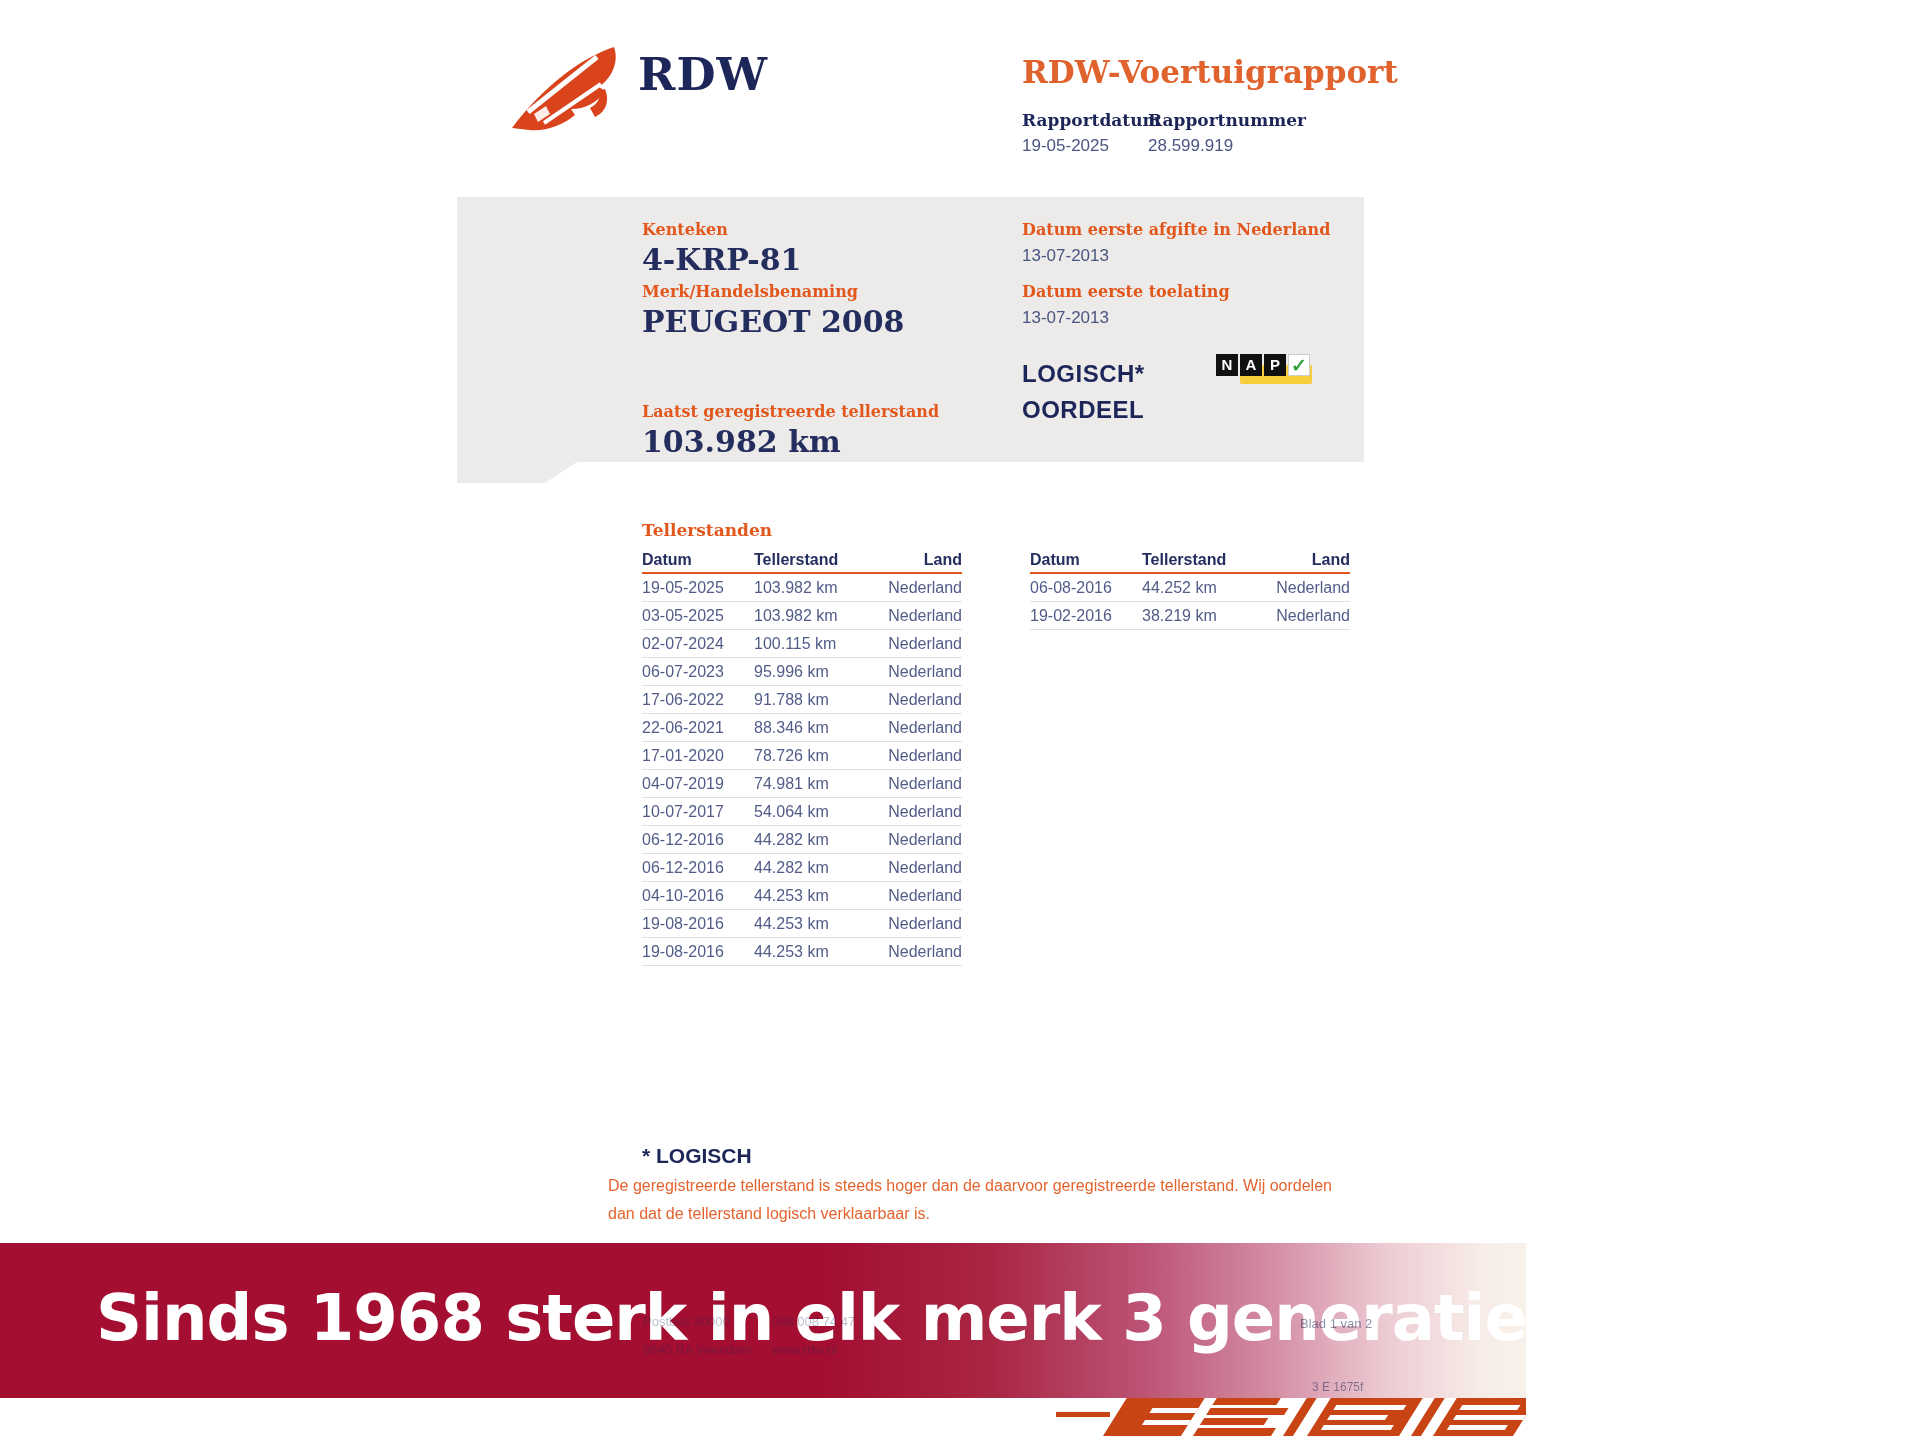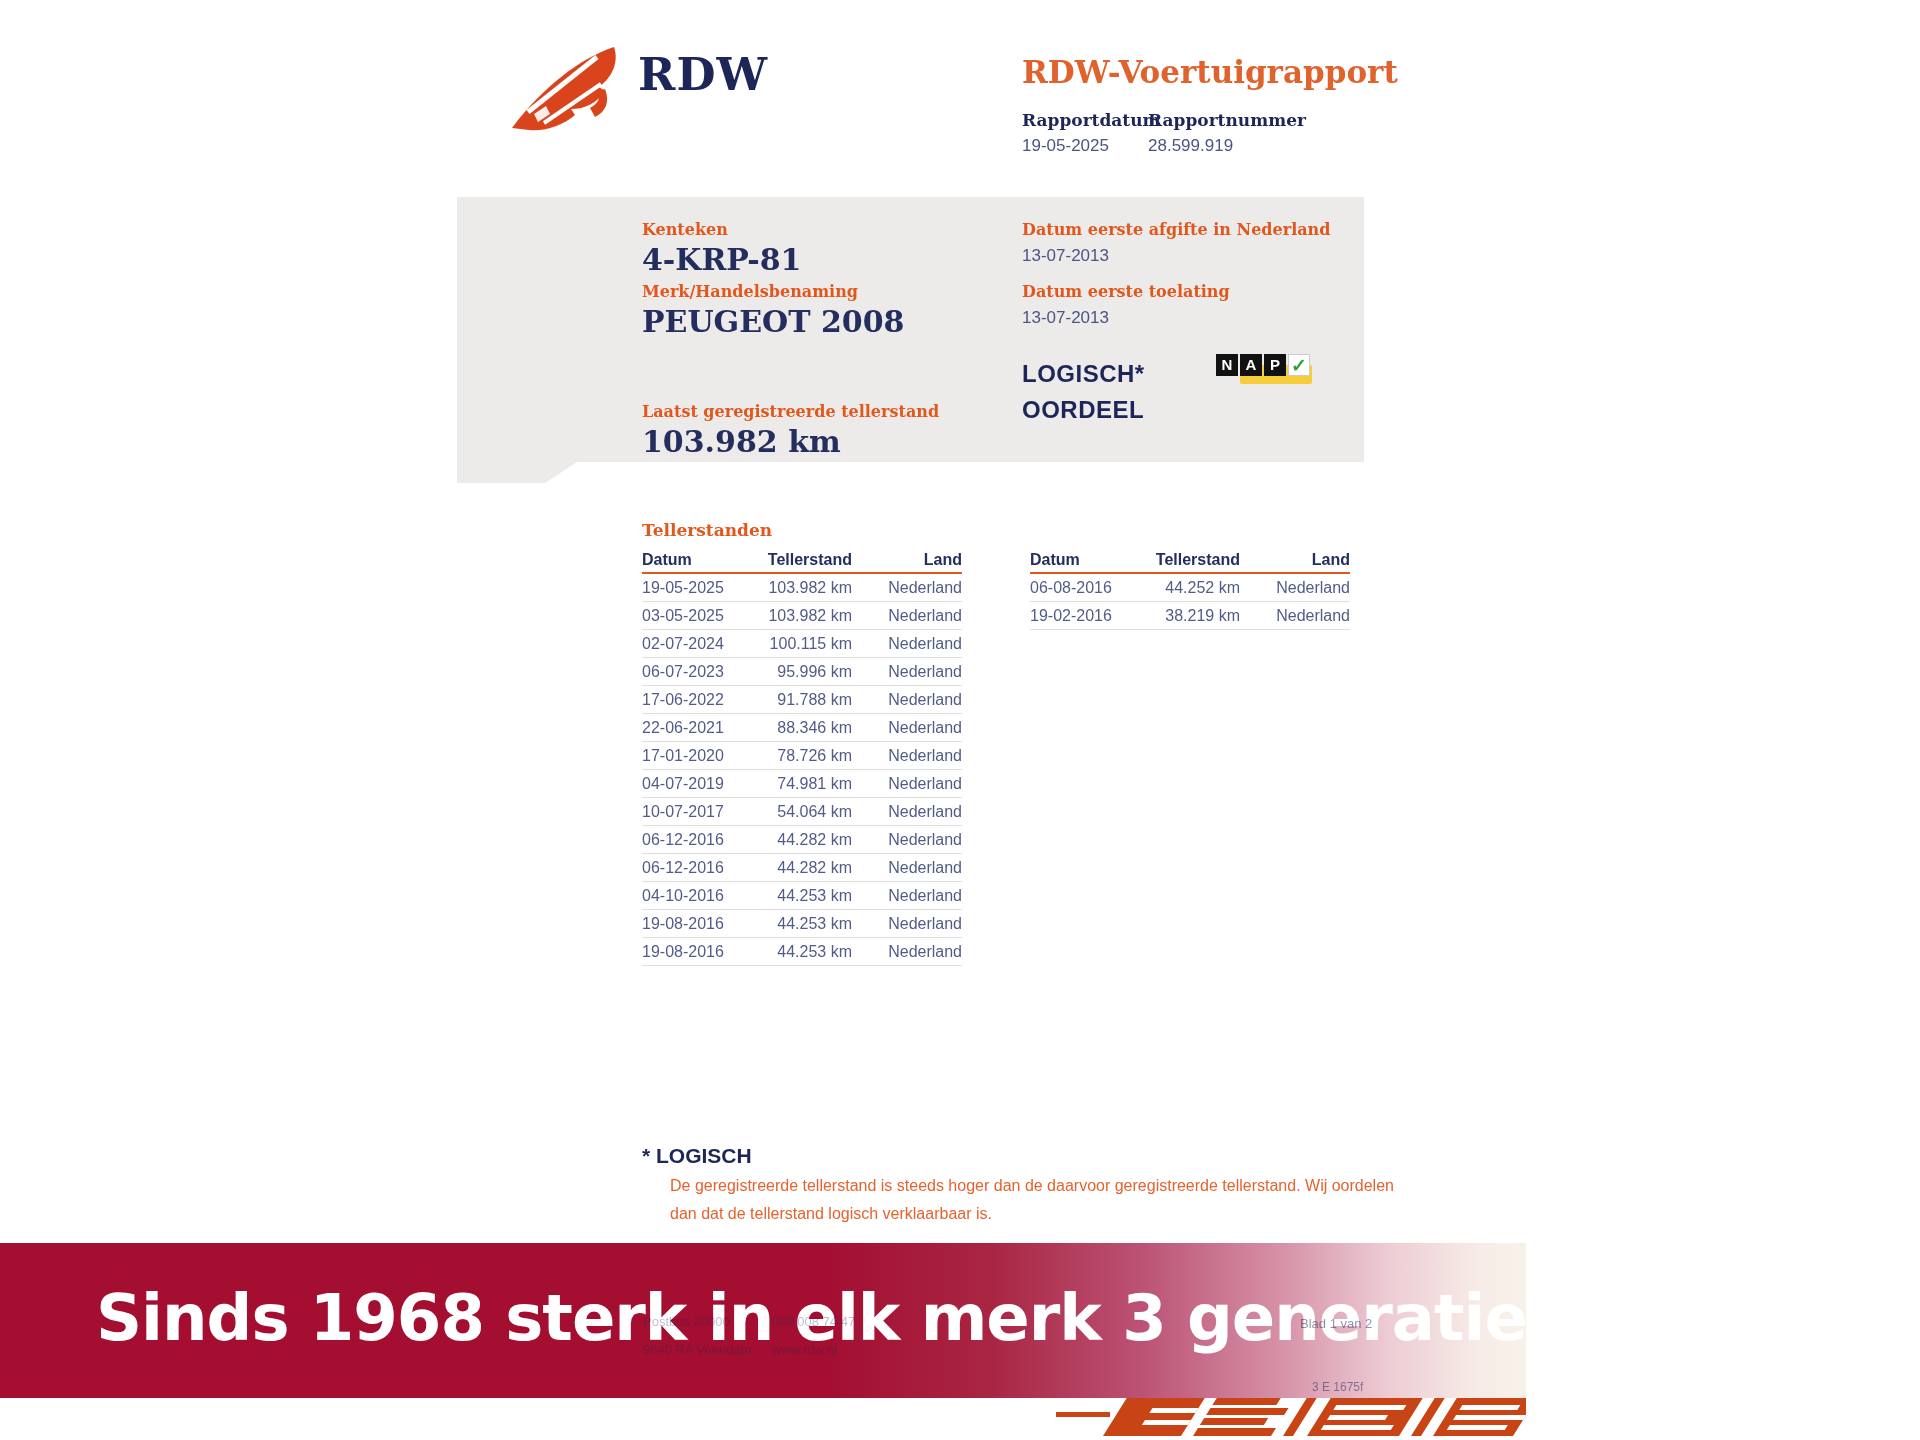--- a/index.html
+++ b/index.html
@@ -49,27 +49,27 @@
     font-family:"DejaVu Serif", serif; font-weight:bold; font-size:17px;
     color:#e2571c; }
   .vtable { position:absolute; width:320px; }
   .vtable.left  { left:642px;  top:548px; }
   .vtable.right { left:1030px; top:548px; }
   .trow, .thead { display:flex; align-items:center; height:28px; font-size:16px; }
   .thead { color:#242e5f; font-weight:bold; border-bottom:2px solid #e2571c;
     height:26px; }
   .trow { color:#525c88; border-bottom:1px solid #dedede; }
   .c0 { flex:0 0 112px; text-align:left; }
-  .c1 { flex:0 0 98px;  text-align:right; }
+  .c1 { flex:0 0 98px;  }
   .c2 { flex:1;         text-align:right; }
 
   
   .footnote-title { position:absolute; left:642px; top:1144px;
     font-size:21px; font-weight:bold; color:#1d2658; }
-  .footnote-text { position:absolute; left:670px; top:1172px; width:740px;
+  .footnote-text { position:absolute; left:608px; top:1172px; width:740px;
     font-size:16px; color:#e4632e; line-height:28px; }
 
   
   .banner { position:absolute; left:0; top:1243px; width:1526px; height:155px;
     background:linear-gradient(90deg,#a30e31 0%,#a30e31 54%,#a92643 65%,
       #bc5375 75%,#d692a7 84%,#edccd4 91%,#f7ece7 97%,#f8f1ea 100%); }
   .banner-text { position:absolute; left:96px; top:50%; transform:translateY(-54%);
     font-family:"DejaVu Sans", sans-serif; font-weight:600; font-size:64px;
     color:#ffffff; letter-spacing:-1px; white-space:nowrap; }
 

